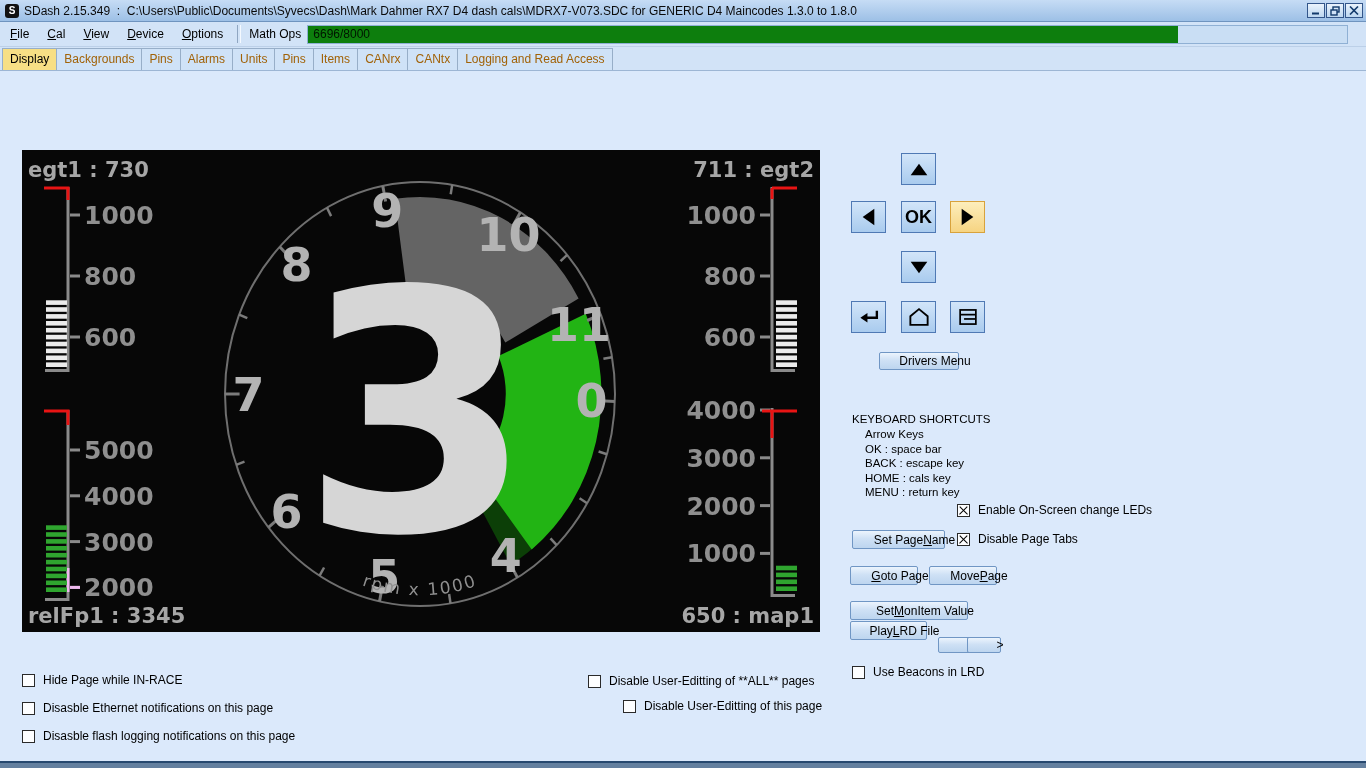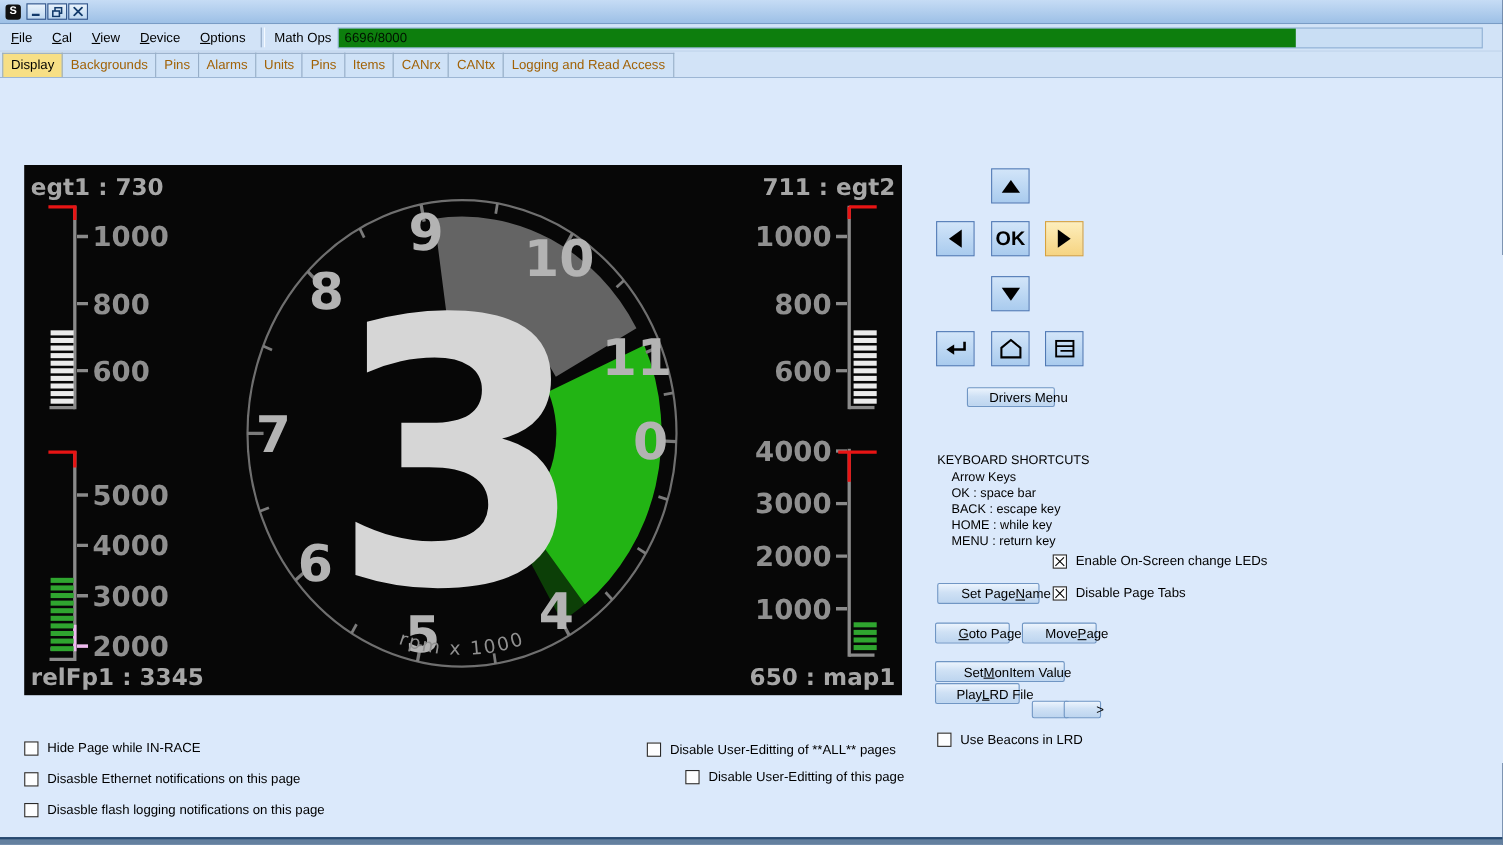--- a/index.html
+++ b/index.html
@@ -62,20 +62,21 @@
 </style>
 </head>
 <body>
 
 <div class="screen">
 
   <div class="titlebar">
     <div class="app-icon">
       <span>S</span>
     </div>
+    <span class="title-text">SDash 2.15.349  :  C:\Users\Public\Documents\Syvecs\Dash\Mark Dahmer RX7 D4 dash cals\MDRX7-V073.SDC for GENERIC D4 Maincodes 1.3.0 to 1.8.0</span>
     <div class="win-controls">
       <div class="win-btn">
         <svg width="10" height="9" viewBox="0 0 10 9">
             <line x1="1" y1="7.5" x2="8" y2="7.5" stroke="#123a6b" stroke-width="2"></line>
           </svg>
       </div>
       <div class="win-btn">
         <svg width="11" height="10" viewBox="0 0 11 10">
           <rect x="3" y="1" width="6" height="5" fill="none" stroke="#123a6b" stroke-width="1.4"></rect>
           <rect x="1" y="4" width="6" height="5" fill="#cfe2f7" stroke="#123a6b" stroke-width="1.4"></rect>
@@ -289,21 +290,21 @@
       </svg>
     </div>
     <div class="btn" style="left:879px;top:281px;width:80px;height:18px;">
       <span>Drivers Menu</span>
     </div>
 
     <div class="sc-title" style="left:852px;top:342px;">KEYBOARD SHORTCUTS</div>
     <div class="sc-line" style="left:865px;top:357px;">Arrow Keys</div>
     <div class="sc-line" style="left:865px;top:371.5px;">OK : space bar</div>
     <div class="sc-line" style="left:865px;top:386px;">BACK : escape key</div>
-    <div class="sc-line" style="left:865px;top:400.5px;">HOME : while key</div>
+    <div class="sc-line" style="left:865px;top:400.5px;">HOME : cals key</div>
     <div class="sc-line" style="left:865px;top:415px;">MENU : return key</div>
 
     <div class="cb-row" style="left:957px;top:432px;">
       <span class="cb checked"></span>
       <span class="cb-label">Enable On-Screen change LEDs</span>
     </div>
     <div class="btn" style="left:852px;top:459px;width:93px;height:19px;">Set Page <u>N</u>ame</div>
     <div class="cb-row" style="left:957px;top:461px;">
       <span class="cb checked"></span>
       <span class="cb-label">Disable Page Tabs</span>

